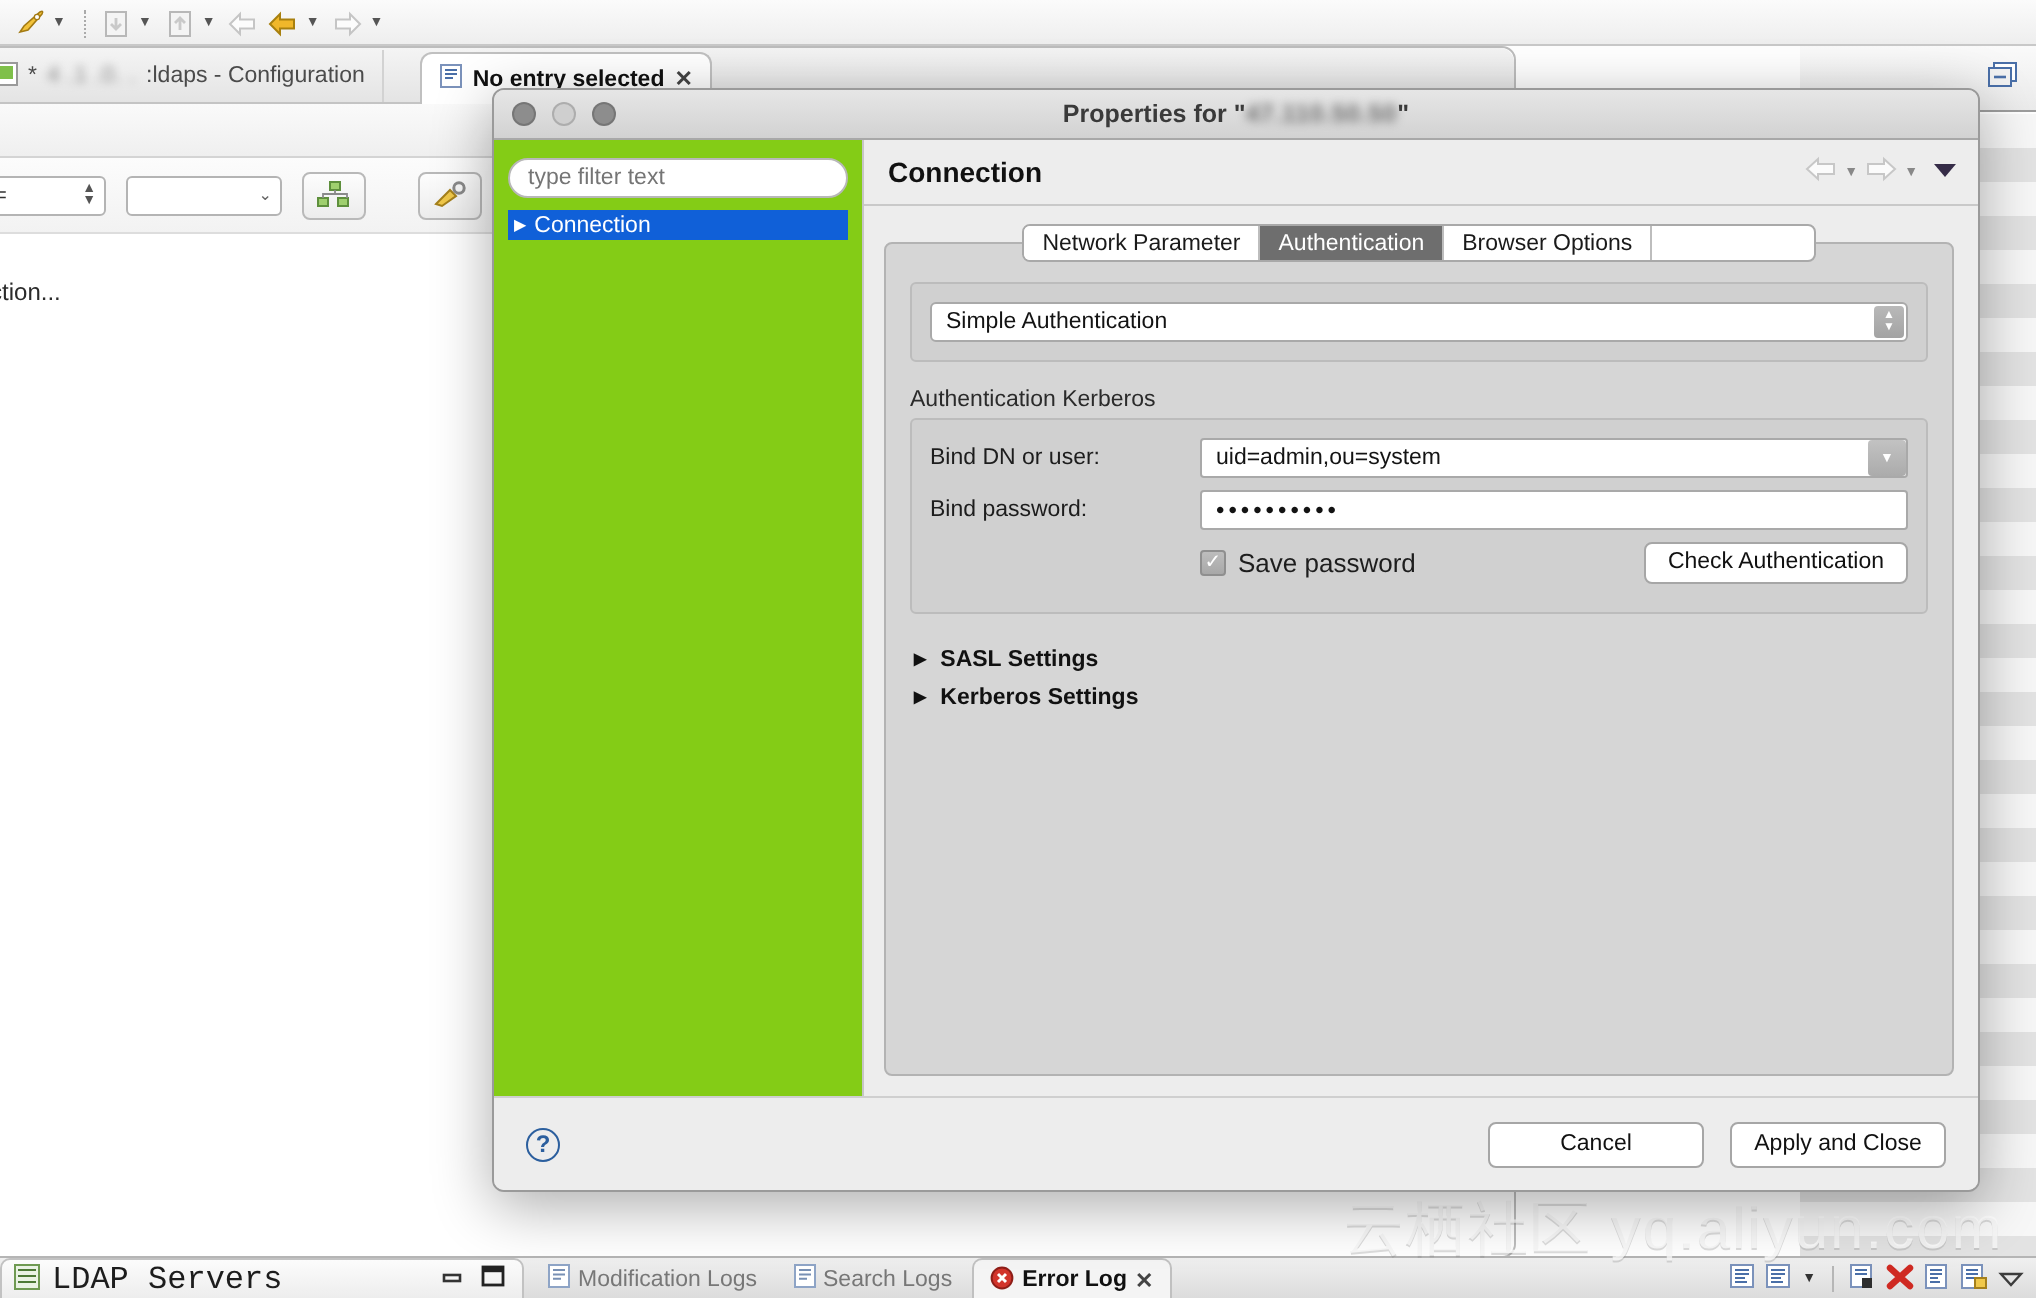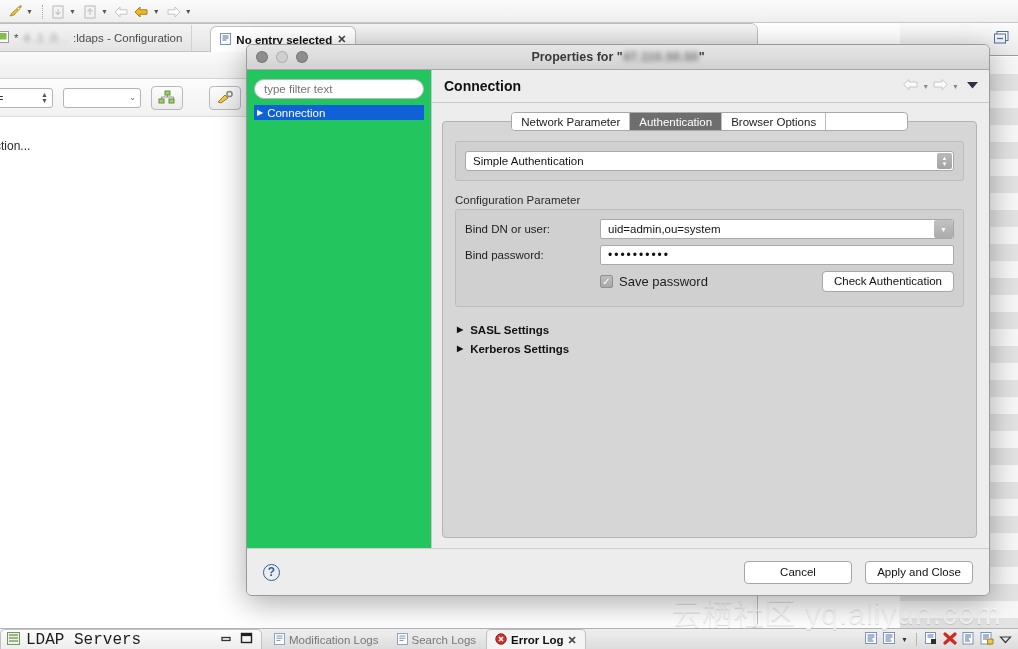--- a/index.html
+++ b/index.html
@@ -156,21 +156,21 @@
   .dlg-title {
     position:absolute; left:0; right:0; text-align:center;
     font-size:12.5px; color:#3a3a3a; font-weight:bold;
   }
   .dlg-title .blur-text { filter:blur(2.4px); color:#6f6f6f; font-weight:bold; }
 
   .dlg-body { position:absolute; left:0; top:25px; right:0; bottom:47px; display:flex; background:#ededed; }
 
   
   .tree-pane {
-    width:185px; background:#22c55e;
+    width:185px; background:#84cc16;
     border-right:1px solid #c6c6c6;
     padding:9px 7px 0 7px;
   }
   .filter-input {
     width:100%; height:20px; background:#ffffff;
     border:1px solid #b8b8b8; border-radius:10px;
     font-size:11.5px; color:#b0b0b0;
     padding:0 9px; outline:none;
     font-family:"Liberation Sans", sans-serif;
   }
@@ -657,21 +657,21 @@
 
             <div class="group-box">
               <div class="popup">
                 <span>Simple Authentication</span>
                 <span class="stepper">▲<br>▼</span>
               </div>
             </div>
 
             <div class="spacer-14"></div>
 
-            <div class="group-label">Configuration Parameter</div>
+            <div class="group-label">Authentication Kerberos</div>
             <div class="group-box">
 
               <div class="frow">
                 <div class="flabel">Bind DN or user:</div>
                 <div class="fctl">
                   <input class="text-in combo-in" type="text" value="uid=admin,ou=system" style="">
                   <span class="combo-btn">▼</span>
                 </div>
               </div>
 

